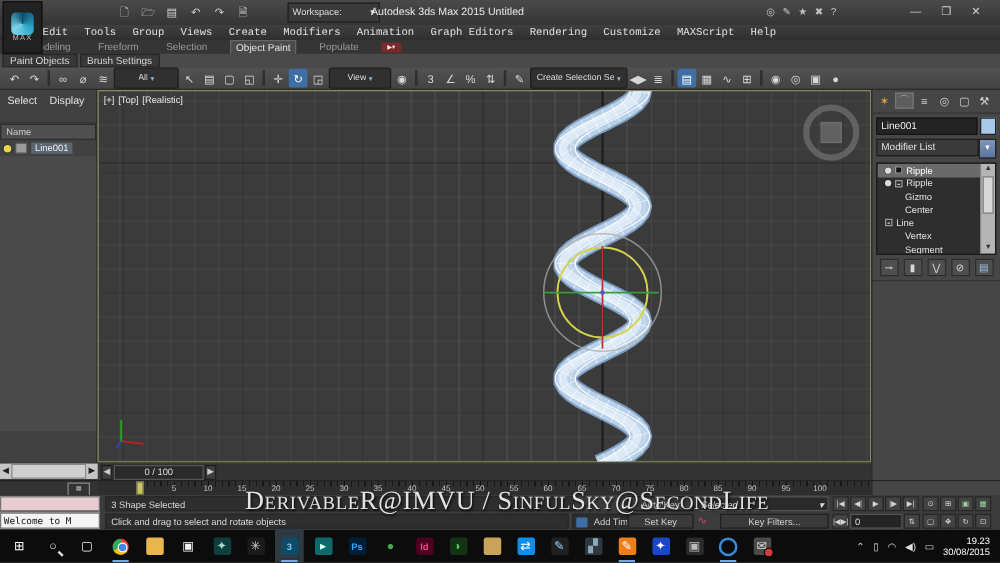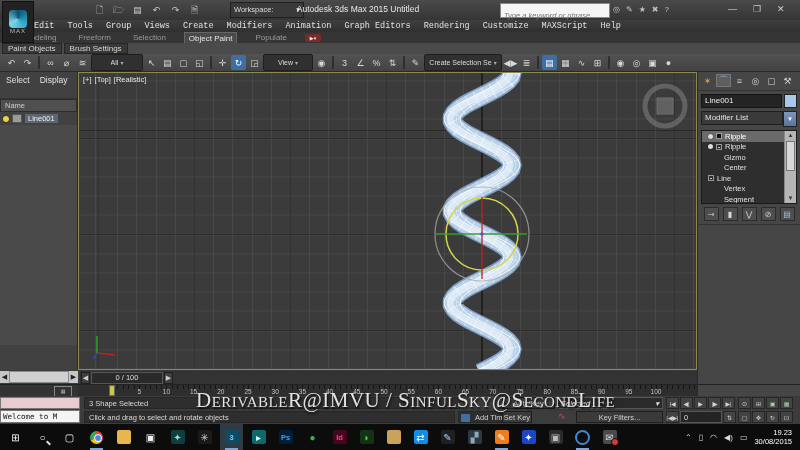--- a/index.html
+++ b/index.html
@@ -177,23 +177,20 @@
       <span class="qbtn"><span class="g">▤</span></span>
       <span class="qbtn"><span class="g">↶</span></span>
       <span class="qbtn"><span class="g">↷</span></span>
       <span class="qbtn"><span class="g">🗎</span></span>
     </div>
   <div class="abs wsbox">
     <span>Workspace: Default</span>
     <span>▾</span>
   </div>
   <div class="abs wintitle">Autodesk 3ds Max 2015   Untitled</div>
-  <div class="abs searchbox">
-    <input placeholder="Type a keyword or phrase" style="">
-  </div>
   <div class="abs srchicons">
 
   <span><span class="g">◎</span></span>
       <span><span class="g">✎</span></span>
       <span><span class="g">★</span></span>
       <span><span class="g">✖</span></span>
       <span><span class="g">?</span></span>
     </div>
   <div class="abs winbtns">
 
@@ -613,21 +610,21 @@
         </span>
         <span class="abtn green">
           <span class="g">▦</span>
         </span>
       </div>
   </div>
   <div class="abs status2">
     <div class="listenerbox">Welcome to M</div>
     <div class="sbar" style="left:84px;top:1px;width:371px;height:12px;">Click and drag to select and rotate objects</div>
     <div class="timetag" style="position:absolute;left:458px;top:1px;height:12px;box-sizing:border-box;">Add Time Tag</div>
-    <div class="akbtn" style="left:502px;top:1px;width:30px;height:12px;">Set Key</div>
+    <div class="akbtn" style="left:502px;top:1px;width:53px;height:12px;">Set Key</div>
     <span class="keycurve" style="left:558px;top:0;">∿</span>
     <div class="akbtn" style="left:576px;top:1px;width:87px;height:12px;">Key Filters...</div>
     <div class="anim-cluster" style="left:666px;top:1px;">
       <span class="abtn">|◀▶|</span>
       <span class="framefield">0</span>
       <span class="abtn">⇅</span>
     </div>
     <div class="anim-cluster" style="left:738px;top:1px;">
 
     <span class="abtn">

